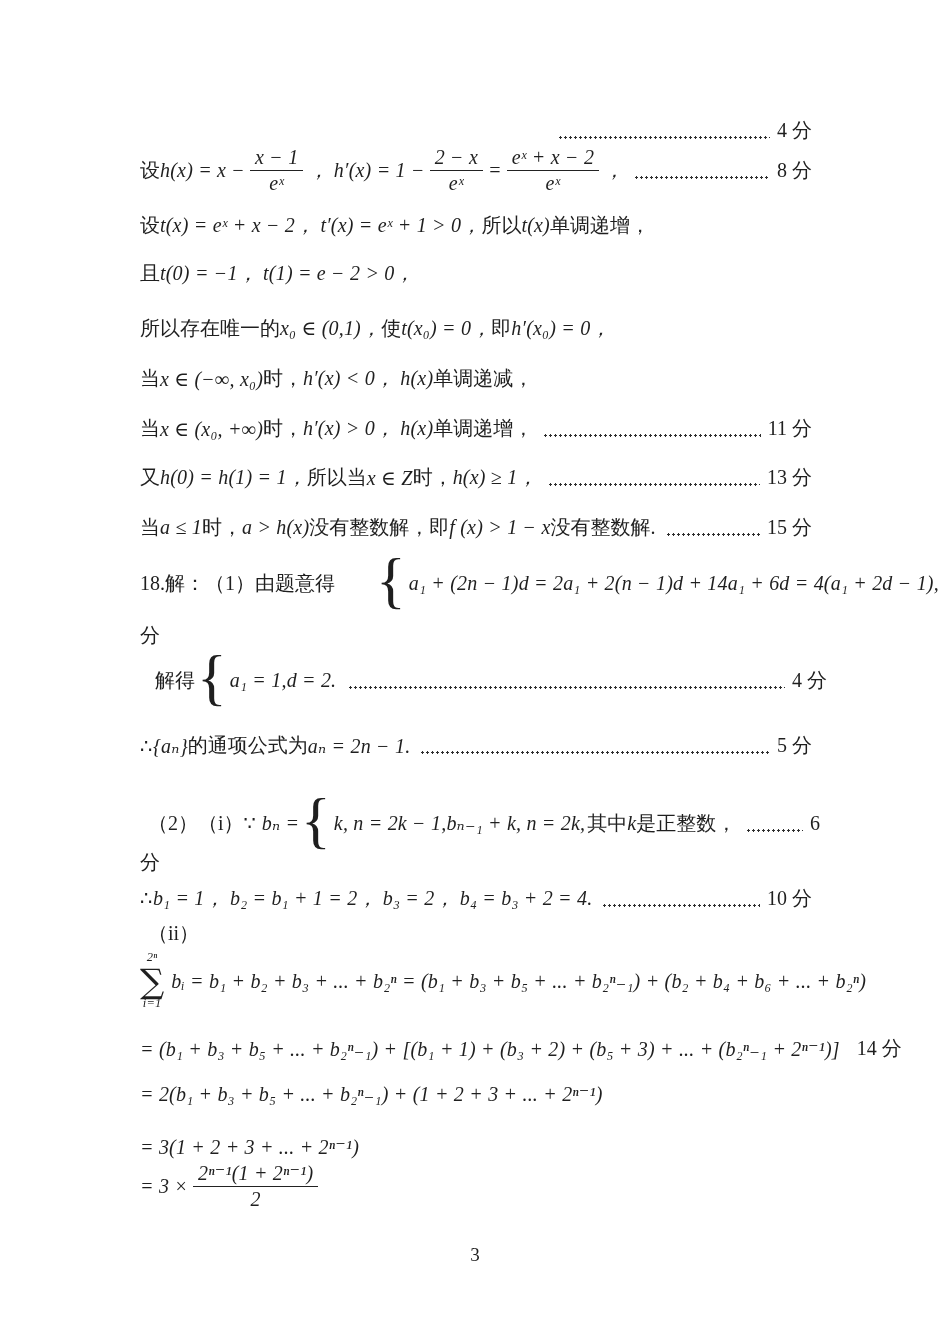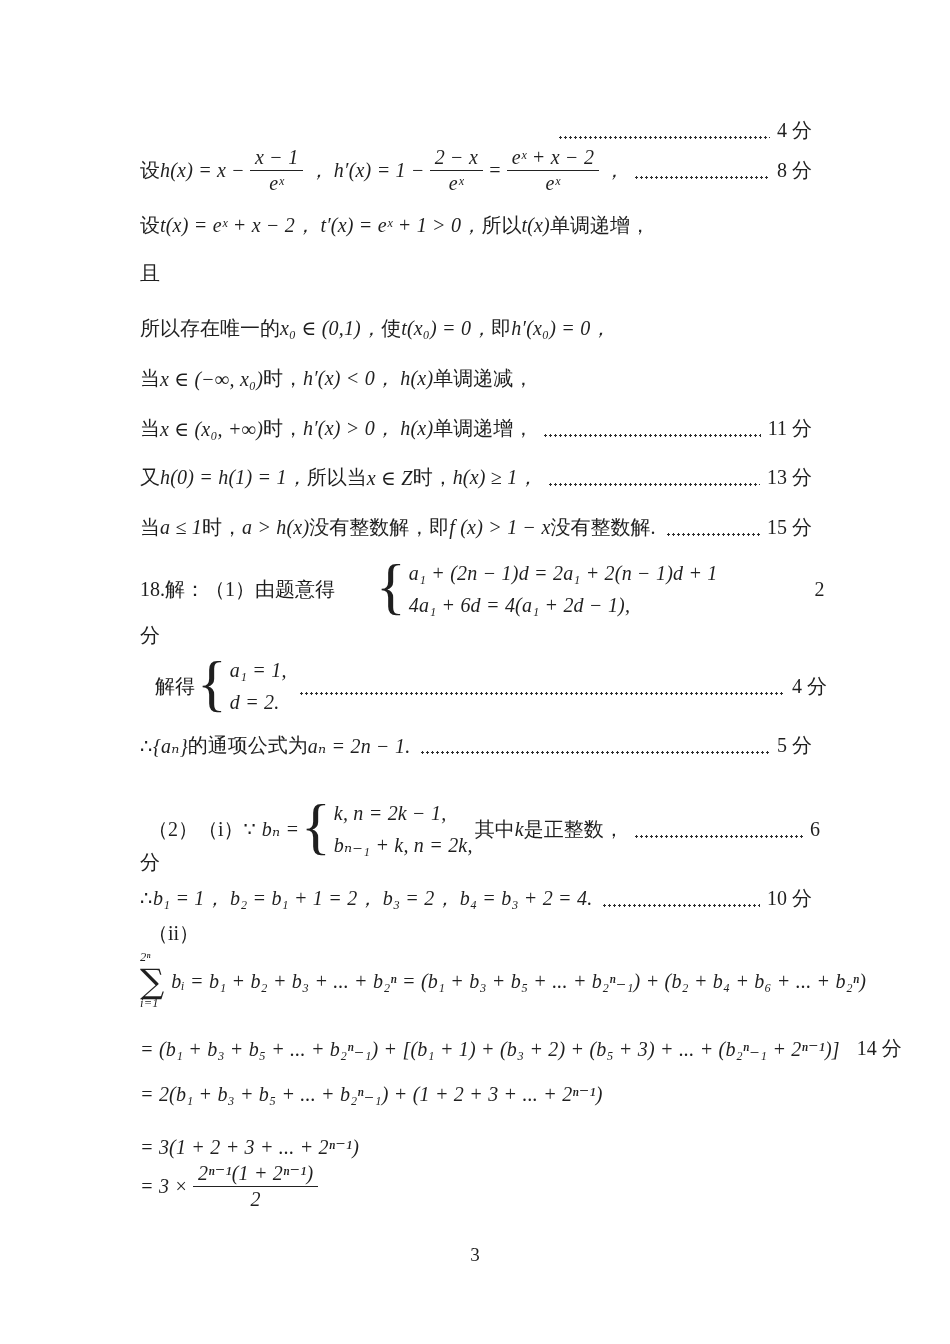--- a/index.html
+++ b/index.html
@@ -66,27 +66,27 @@
     margin:0 2px;
   }
   .cases .brace{
     font-family:"Liberation Serif","DejaVu Serif",serif;
     font-style:normal;
     font-size:62px;
     font-weight:300;
     line-height:.85;
     transform:translateY(-3px);
   }
-  .cases .rows{display:flex;flex-direction:column;margin-left:3px;}
+  .cases .rows{display:flex;flex-direction:row;margin-left:3px;}
   .cases .rows .row{line-height:1.6;font-size:20px;}
   
   .sum{
     display:inline-flex;
     flex-direction:column;
-    align-items:flex-start;
+    align-items:center;
     line-height:1;
     margin-right:7px;
   }
   .sum .sigma{
     font-family:"DejaVu Serif","DejaVu Sans",serif;
     font-style:normal;
     font-size:34px;
     line-height:.95;
   }
   .sum .lim{font-size:12.5px;line-height:1.1;}
@@ -156,20 +156,21 @@
   <div class="line l03">
     <span class="cn">设</span>
     <span class="m">t(x) = eˣ + x − 2， t′(x) = eˣ + 1 &gt; 0，</span>
     <span class="cn">所以</span>
     <span class="m">t(x)</span>
     <span class="cn">单调递增，</span>
   </div>
 
   <div class="line l04">
     <span class="cn">且</span>
+    <span class="m">t(0) = −1， t(1) = e − 2 &gt; 0，</span>
   </div>
 
   <div class="line l05">
     <span class="cn">所以存在唯一的</span>
     <span class="m">x₀ ∈ (0,1)，</span>
     <span class="cn">使</span>
     <span class="m">t(x₀) = 0，</span>
     <span class="cn">即</span>
     <span class="m">h′(x₀) = 0，</span>
   </div>

